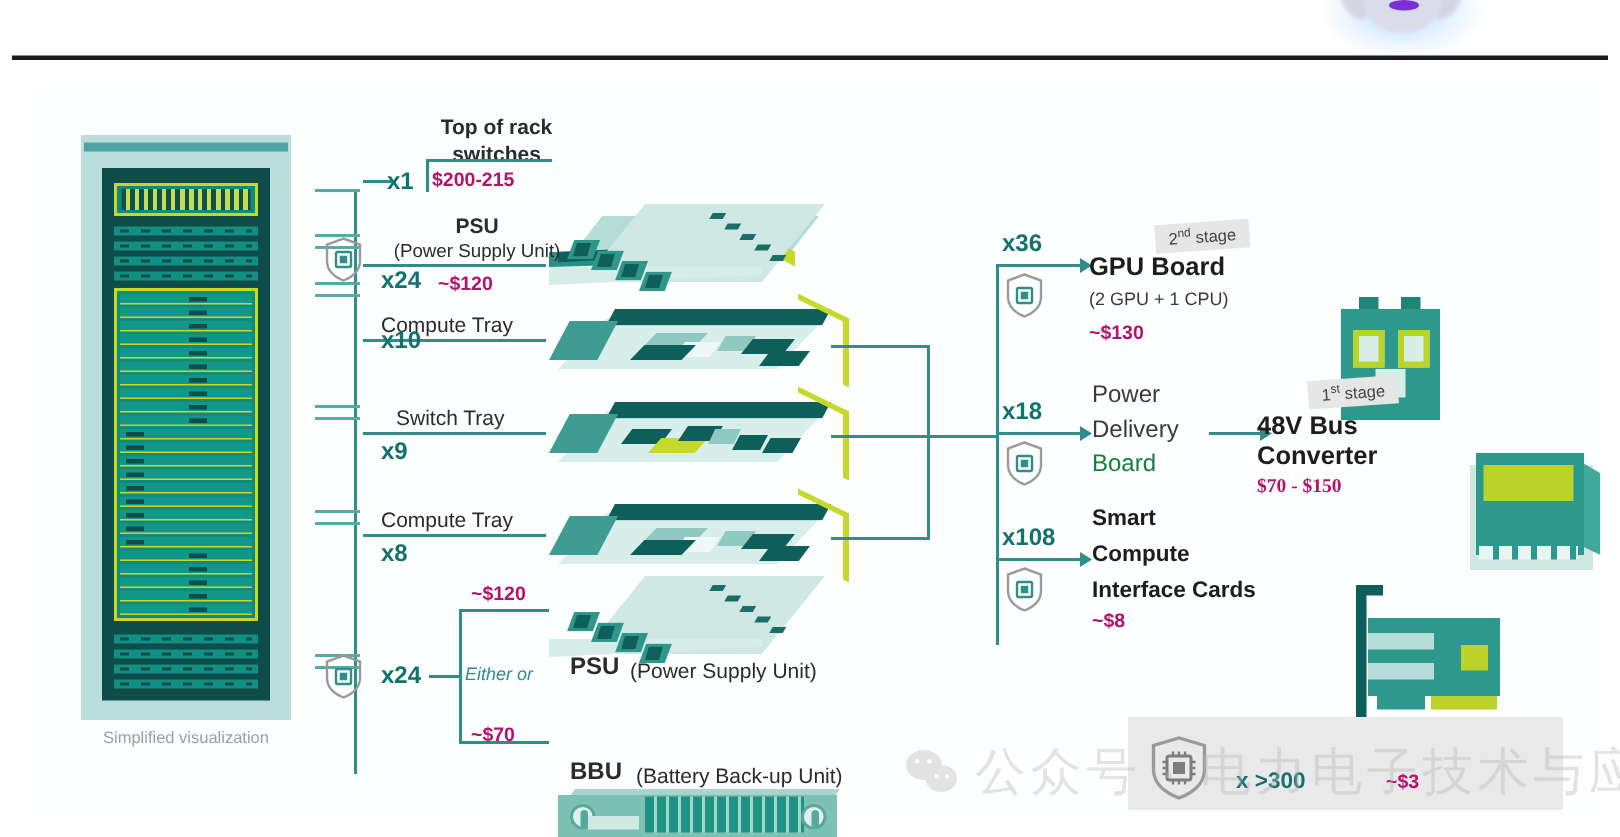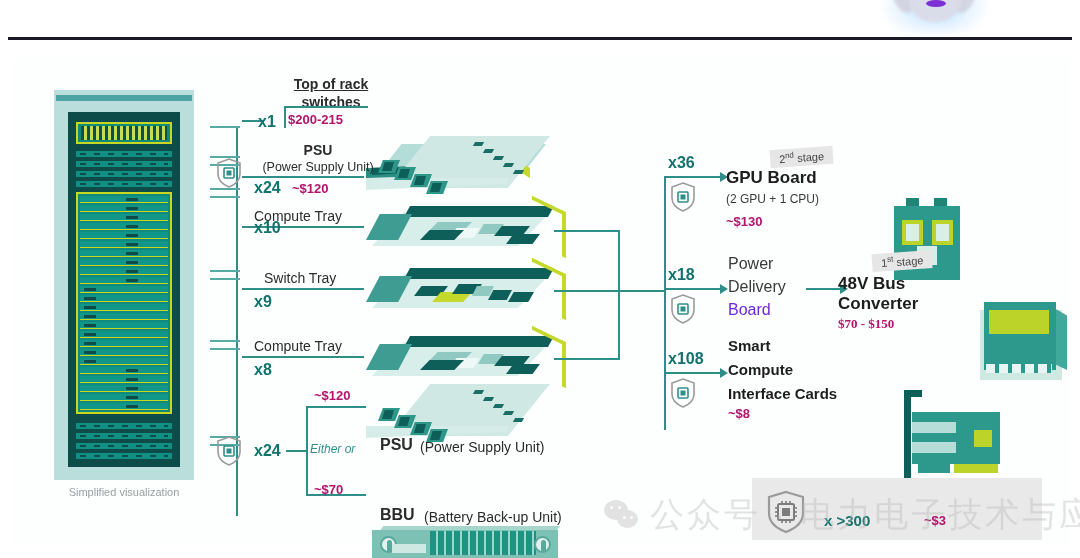--- a/index.html
+++ b/index.html
@@ -517,21 +517,21 @@
   <div class="conn h thin" style="left:196px; top:106px; width:30px;"></div>
   <div class="conn h thin" style="left:196px; top:130px; width:30px;"></div>
   <div class="conn h thin" style="left:196px; top:138px; width:30px;"></div>
   <div class="conn h thin" style="left:196px; top:212px; width:30px;"></div>
   <div class="conn h thin" style="left:196px; top:220px; width:30px;"></div>
   <div class="conn h thin" style="left:196px; top:282px; width:30px;"></div>
   <div class="conn h thin" style="left:196px; top:290px; width:30px;"></div>
   <div class="conn h thin" style="left:196px; top:378px; width:30px;"></div>
   <div class="conn h thin" style="left:196px; top:386px; width:30px;"></div>
 
-  <div class="part-label bold" style="left:252px; top:18px; text-align:center; width:130px;text-decoration:underline;">Top of rack</div>
+  <div class="part-label bold" style="left:252px; top:18px; text-align:center; width:130px;">Top of rack</div>
   <div class="part-label bold" style="left:252px; top:36px; text-align:center; width:130px;">switches</div>
   <div class="conn h" style="left:228px; top:62px; width:22px;"></div>
   <div class="mult" style="left:244px; top:55px;">x1</div>
   <div class="conn v" style="left:270px; top:48px; height:22px;"></div>
   <div class="conn h" style="left:270px; top:48px; width:84px;"></div>
   <div class="price" style="left:274px; top:54px;">$200-215</div>
 
   <div class="art" id="art-tor">
     <div class="top"></div>
       <div class="front"></div>
@@ -698,21 +698,21 @@
   <div class="mult" style="left:654px; top:208px;">x18</div>
   <div class="shield" style="left:656px; top:236px;">
     <svg width="26" height="30" viewBox="0 0 26 30">
       <path d="M13 1 L24 5 V16 C24 23 18 27 13 29 C8 27 2 23 2 16 V5 Z" fill="none" stroke="#9a9a9a" stroke-width="1.6"></path>
       <rect x="8" y="10" width="10" height="10" rx="1" fill="none" stroke="#2f8e89" stroke-width="1.6"></rect>
       <rect x="10.5" y="12.5" width="5" height="5" fill="#2f8e89"></rect>
     </svg>
   </div>
   <div class="rc-title" style="left:714px; top:196px; font-weight:400; font-size:16px; color:#3a3a3a;">Power</div>
   <div class="rc-title" style="left:714px; top:219px; font-weight:400; font-size:16px; color:#3a3a3a;">Delivery</div>
-  <div class="rc-title" style="left:714px; top:242px; font-weight:400; font-size:16px; color:#6d28d9;">Board</div>
+  <div class="rc-title" style="left:714px; top:242px; font-weight:400; font-size:16px; color:#15803d;">Board</div>
 
   <div class="conn h" style="left:792px; top:230px; width:36px;"></div>
   <div class="arrow-head" style="left:826px; top:226px;"></div>
 
   <div class="stage-badge" style="left:858px; top:194px;">
     <span>1</span><sup>st</sup><span> stage</span>
   </div>
   <div class="rc-title" style="left:824px; top:216px; font-size:17px;">48V Bus</div>
   <div class="rc-title" style="left:824px; top:236px; font-size:17px;">Converter</div>
   <div class="price" style="left:824px; top:258px;font-family:Liberation Serif, serif;">$70 - $150</div>

